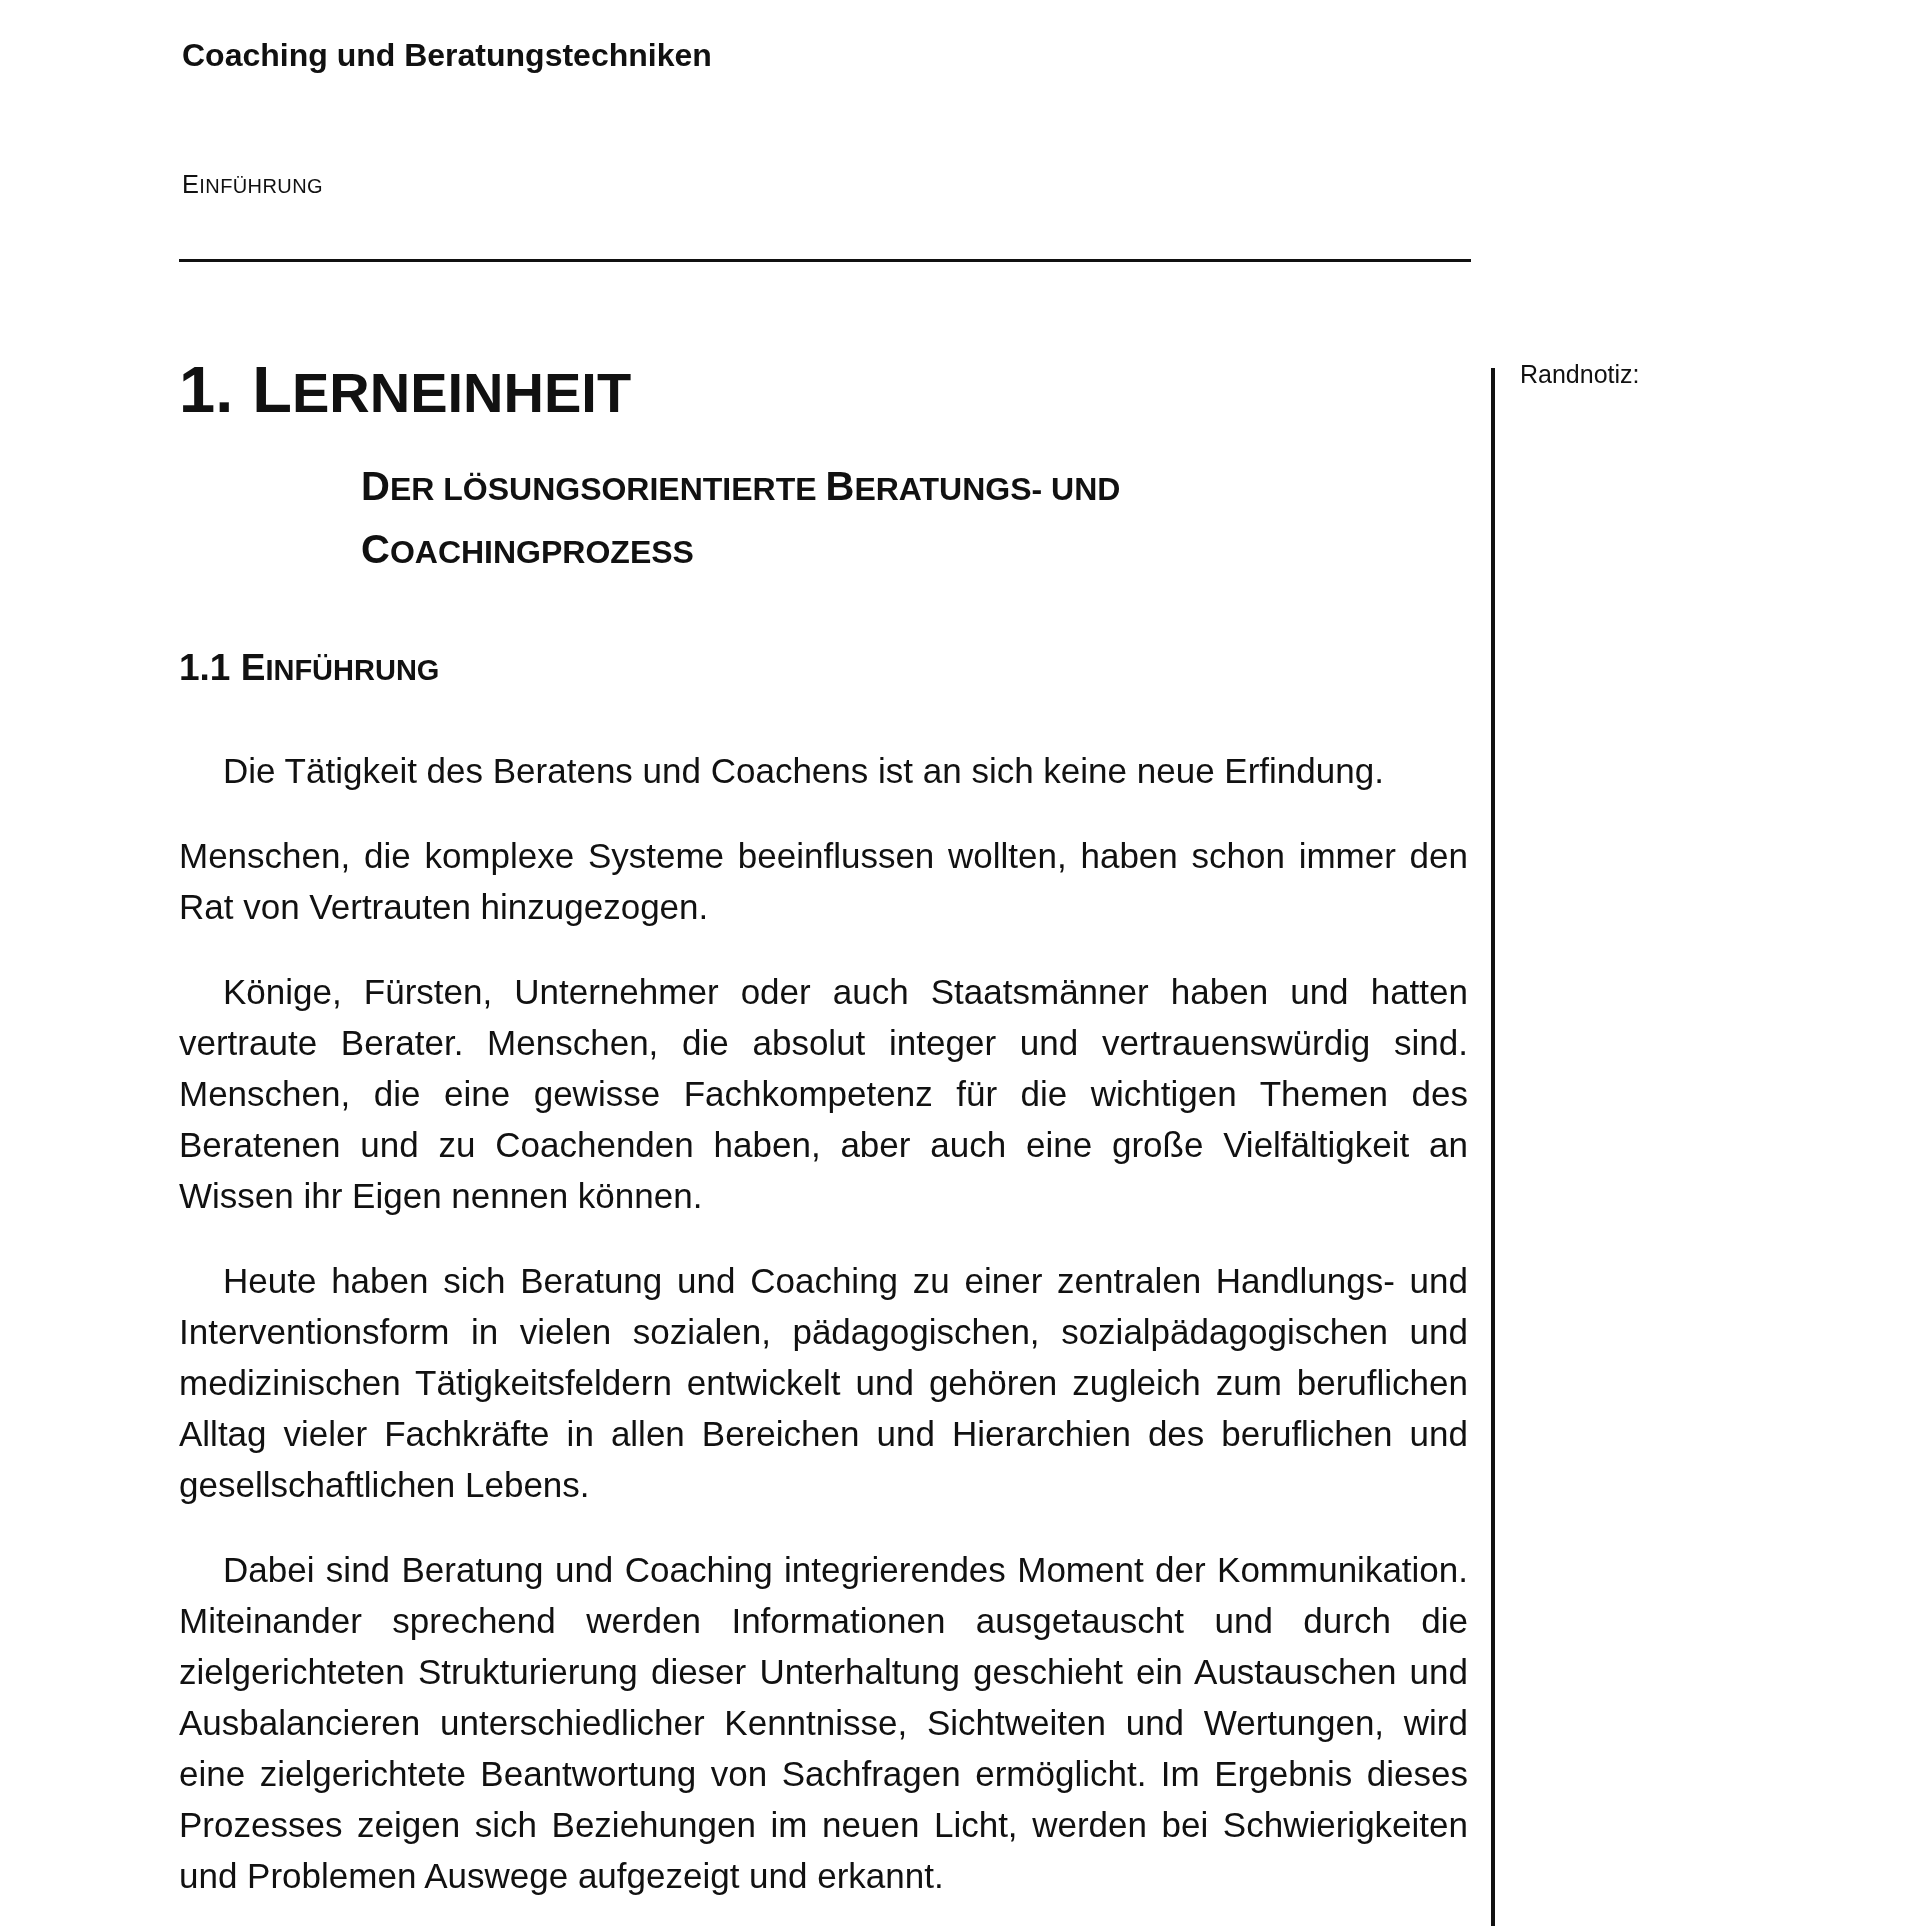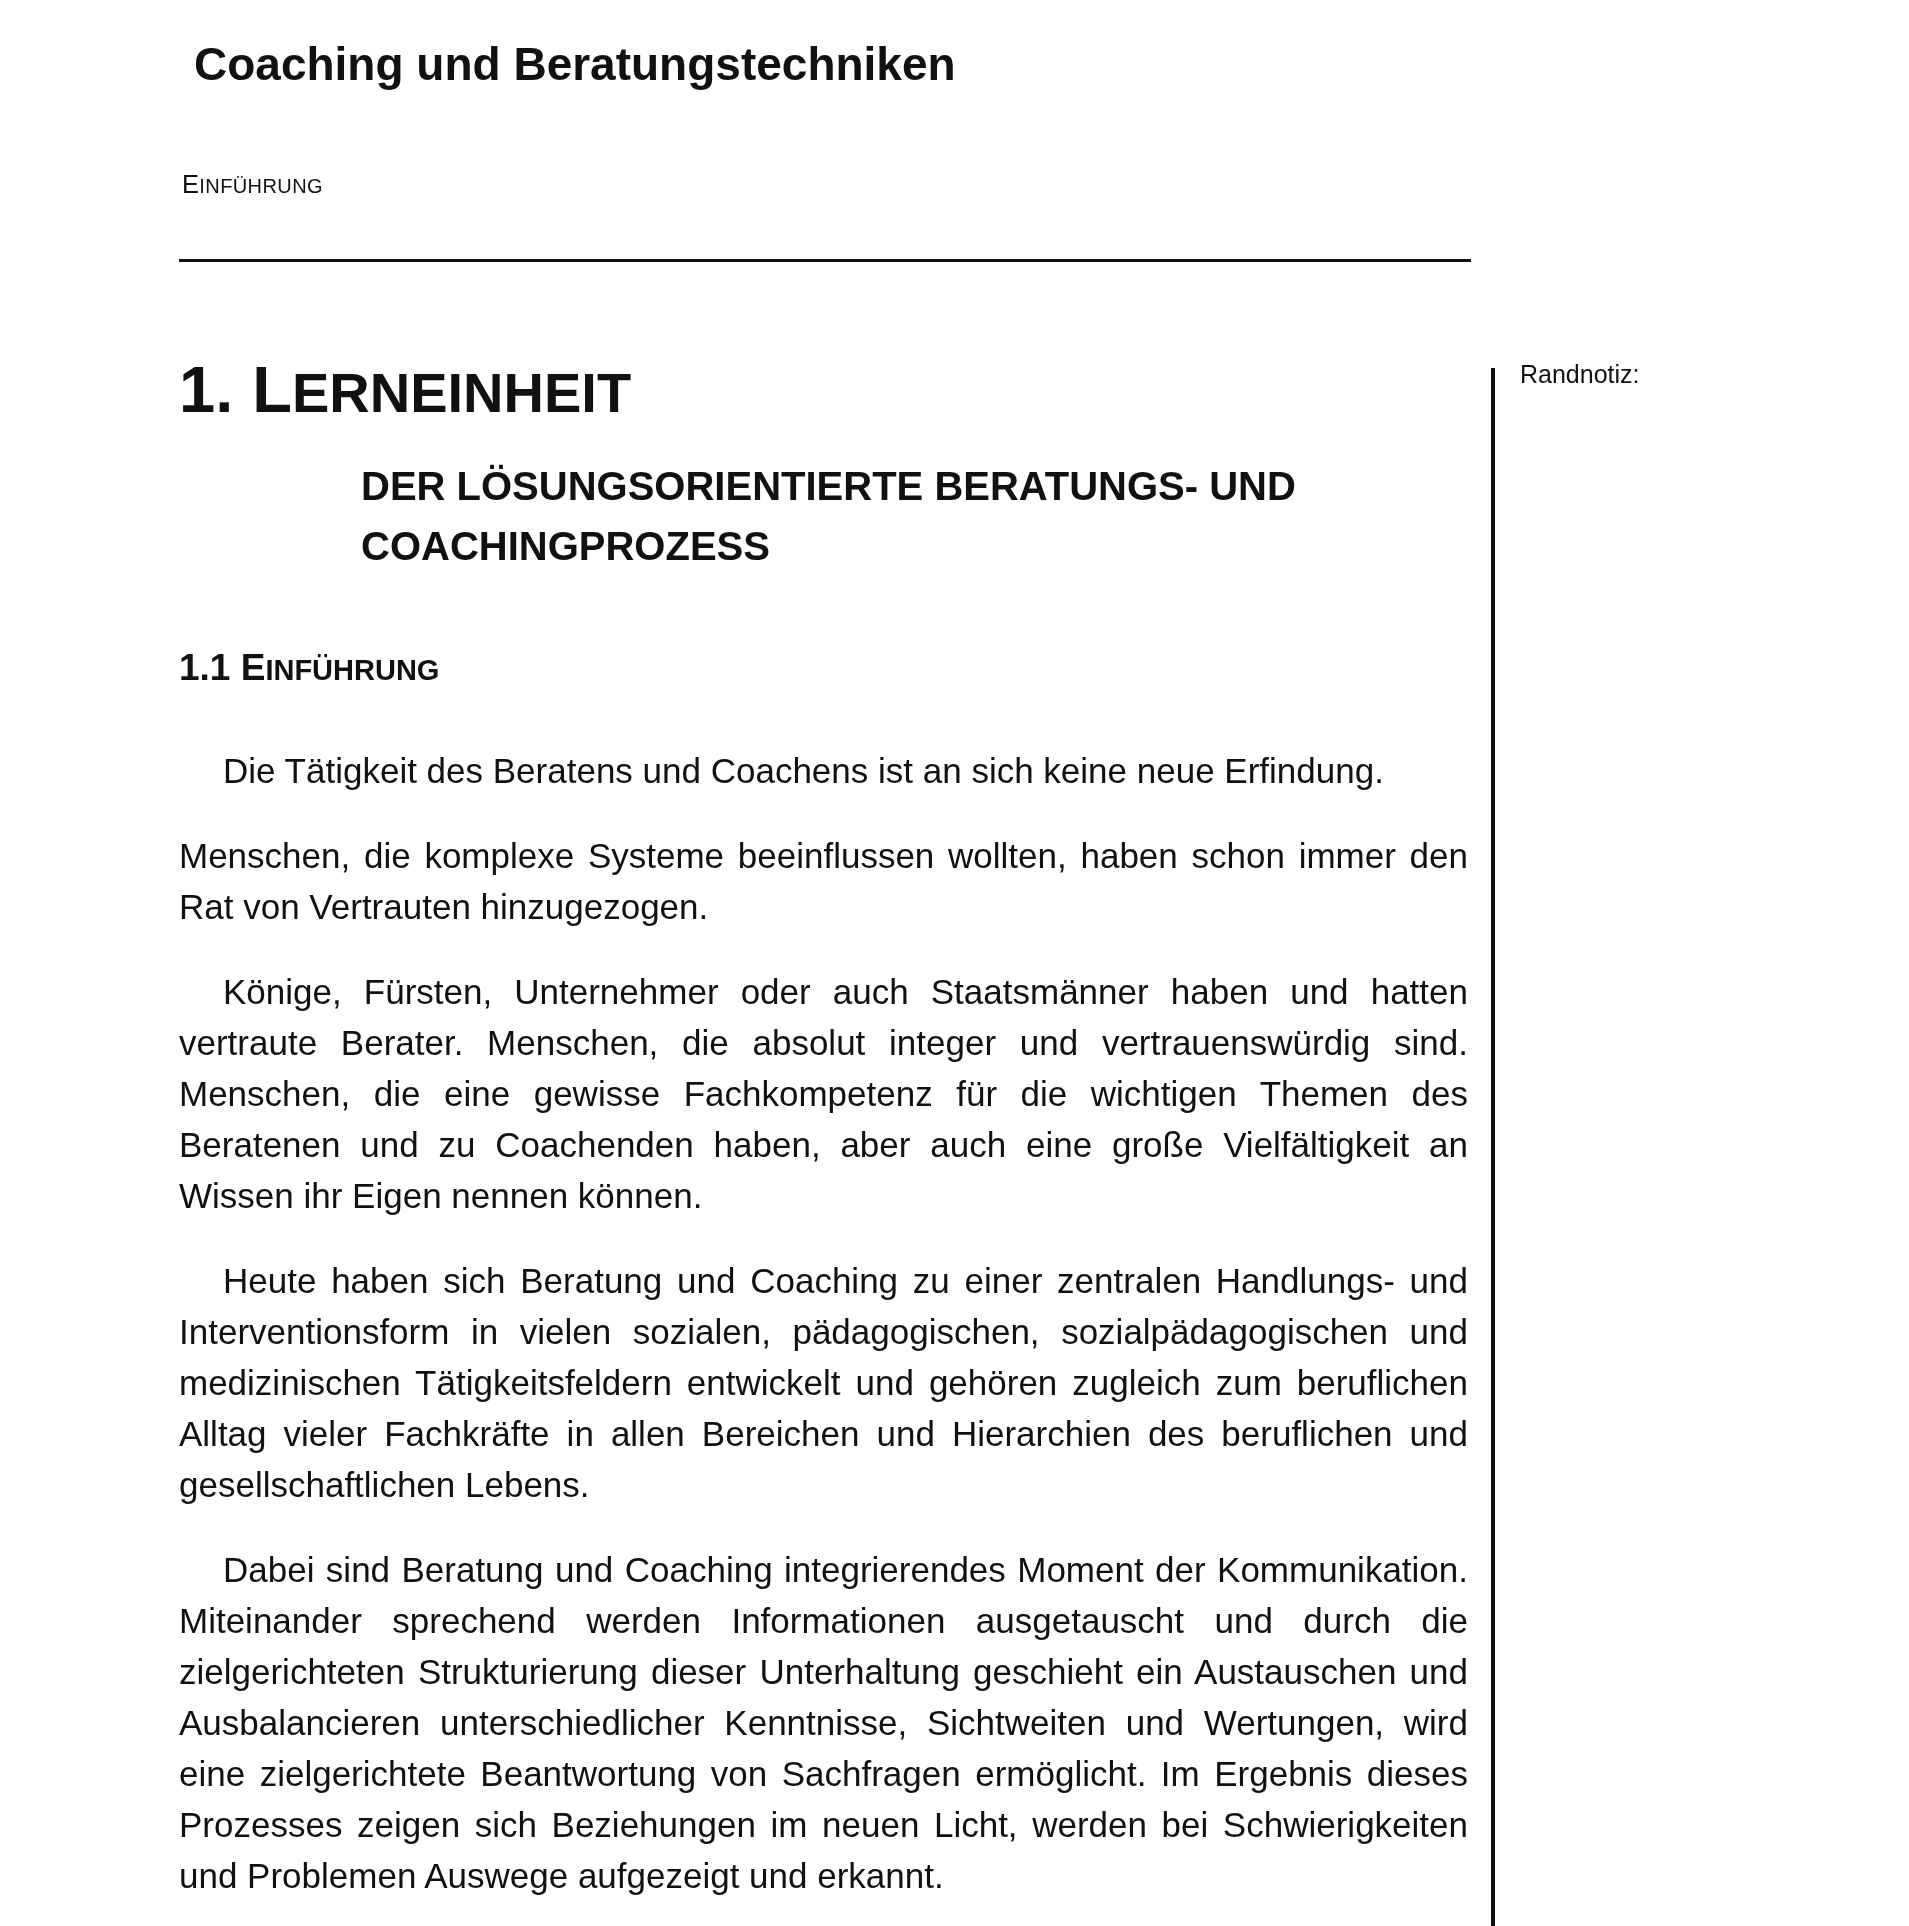--- a/index.html
+++ b/index.html
@@ -1,30 +1,30 @@
 <!DOCTYPE html>
 <html style="font-size:6.2px"><head>
 <meta charset="utf-8">
 <style>
   html, body { margin:0; padding:0; background:#ffffff; }
   body { width:1910px; height:2703px; position:relative; overflow:hidden;
          font-family:"Liberation Sans", sans-serif; color:#111111; }
   .abs { position:absolute; }
-  #running-title { left:182px; top:37px; font-size:46px; font-weight:bold;margin-left:12px; }
+  #running-title { left:182px; top:37px; font-size:32px; font-weight:bold; }
   #section-label { left:182px; top:170px; font-size:25.4px; letter-spacing:0.4px; }
   #section-label .cap { font-size:25.4px; }
   #section-label .sm { font-size:20px; }
   #top-rule { left:179px; top:259px; width:1292px; height:2.7px; background:#111; }
   #margin-line { left:1491px; top:368px; width:3.5px; height:2240px; background:#111; }
   #margin-note { left:1520px; top:360px; font-size:25px; }
   #chapter-title { left:179px; top:352px; font-size:65px; font-weight:bold; }
   #chapter-title .num { margin-right:19px; }
   #chapter-title .sm { font-size:56px; }
   #chapter-subtitle { left:361px; top:456px; font-size:40px; font-weight:bold; line-height:60px; }
-  #chapter-subtitle .sm { font-size:40px; }
+  #chapter-subtitle .sm { font-size:32px; }
   #section-heading { left:179px; top:647px; font-size:37px; font-weight:bold; }
   #section-heading .sm { font-size:29px; }
   #body { left:179px; top:745px; width:1289px; font-size:35px; line-height:51px; text-align:justify; }
   #body p { margin:0 0 34px 0; }
   #body p.indent { text-indent:44px; }
 </style>
 </head>
 <body>
 
 <div id="running-title" class="abs">Coaching und Beratungstechniken</div>

